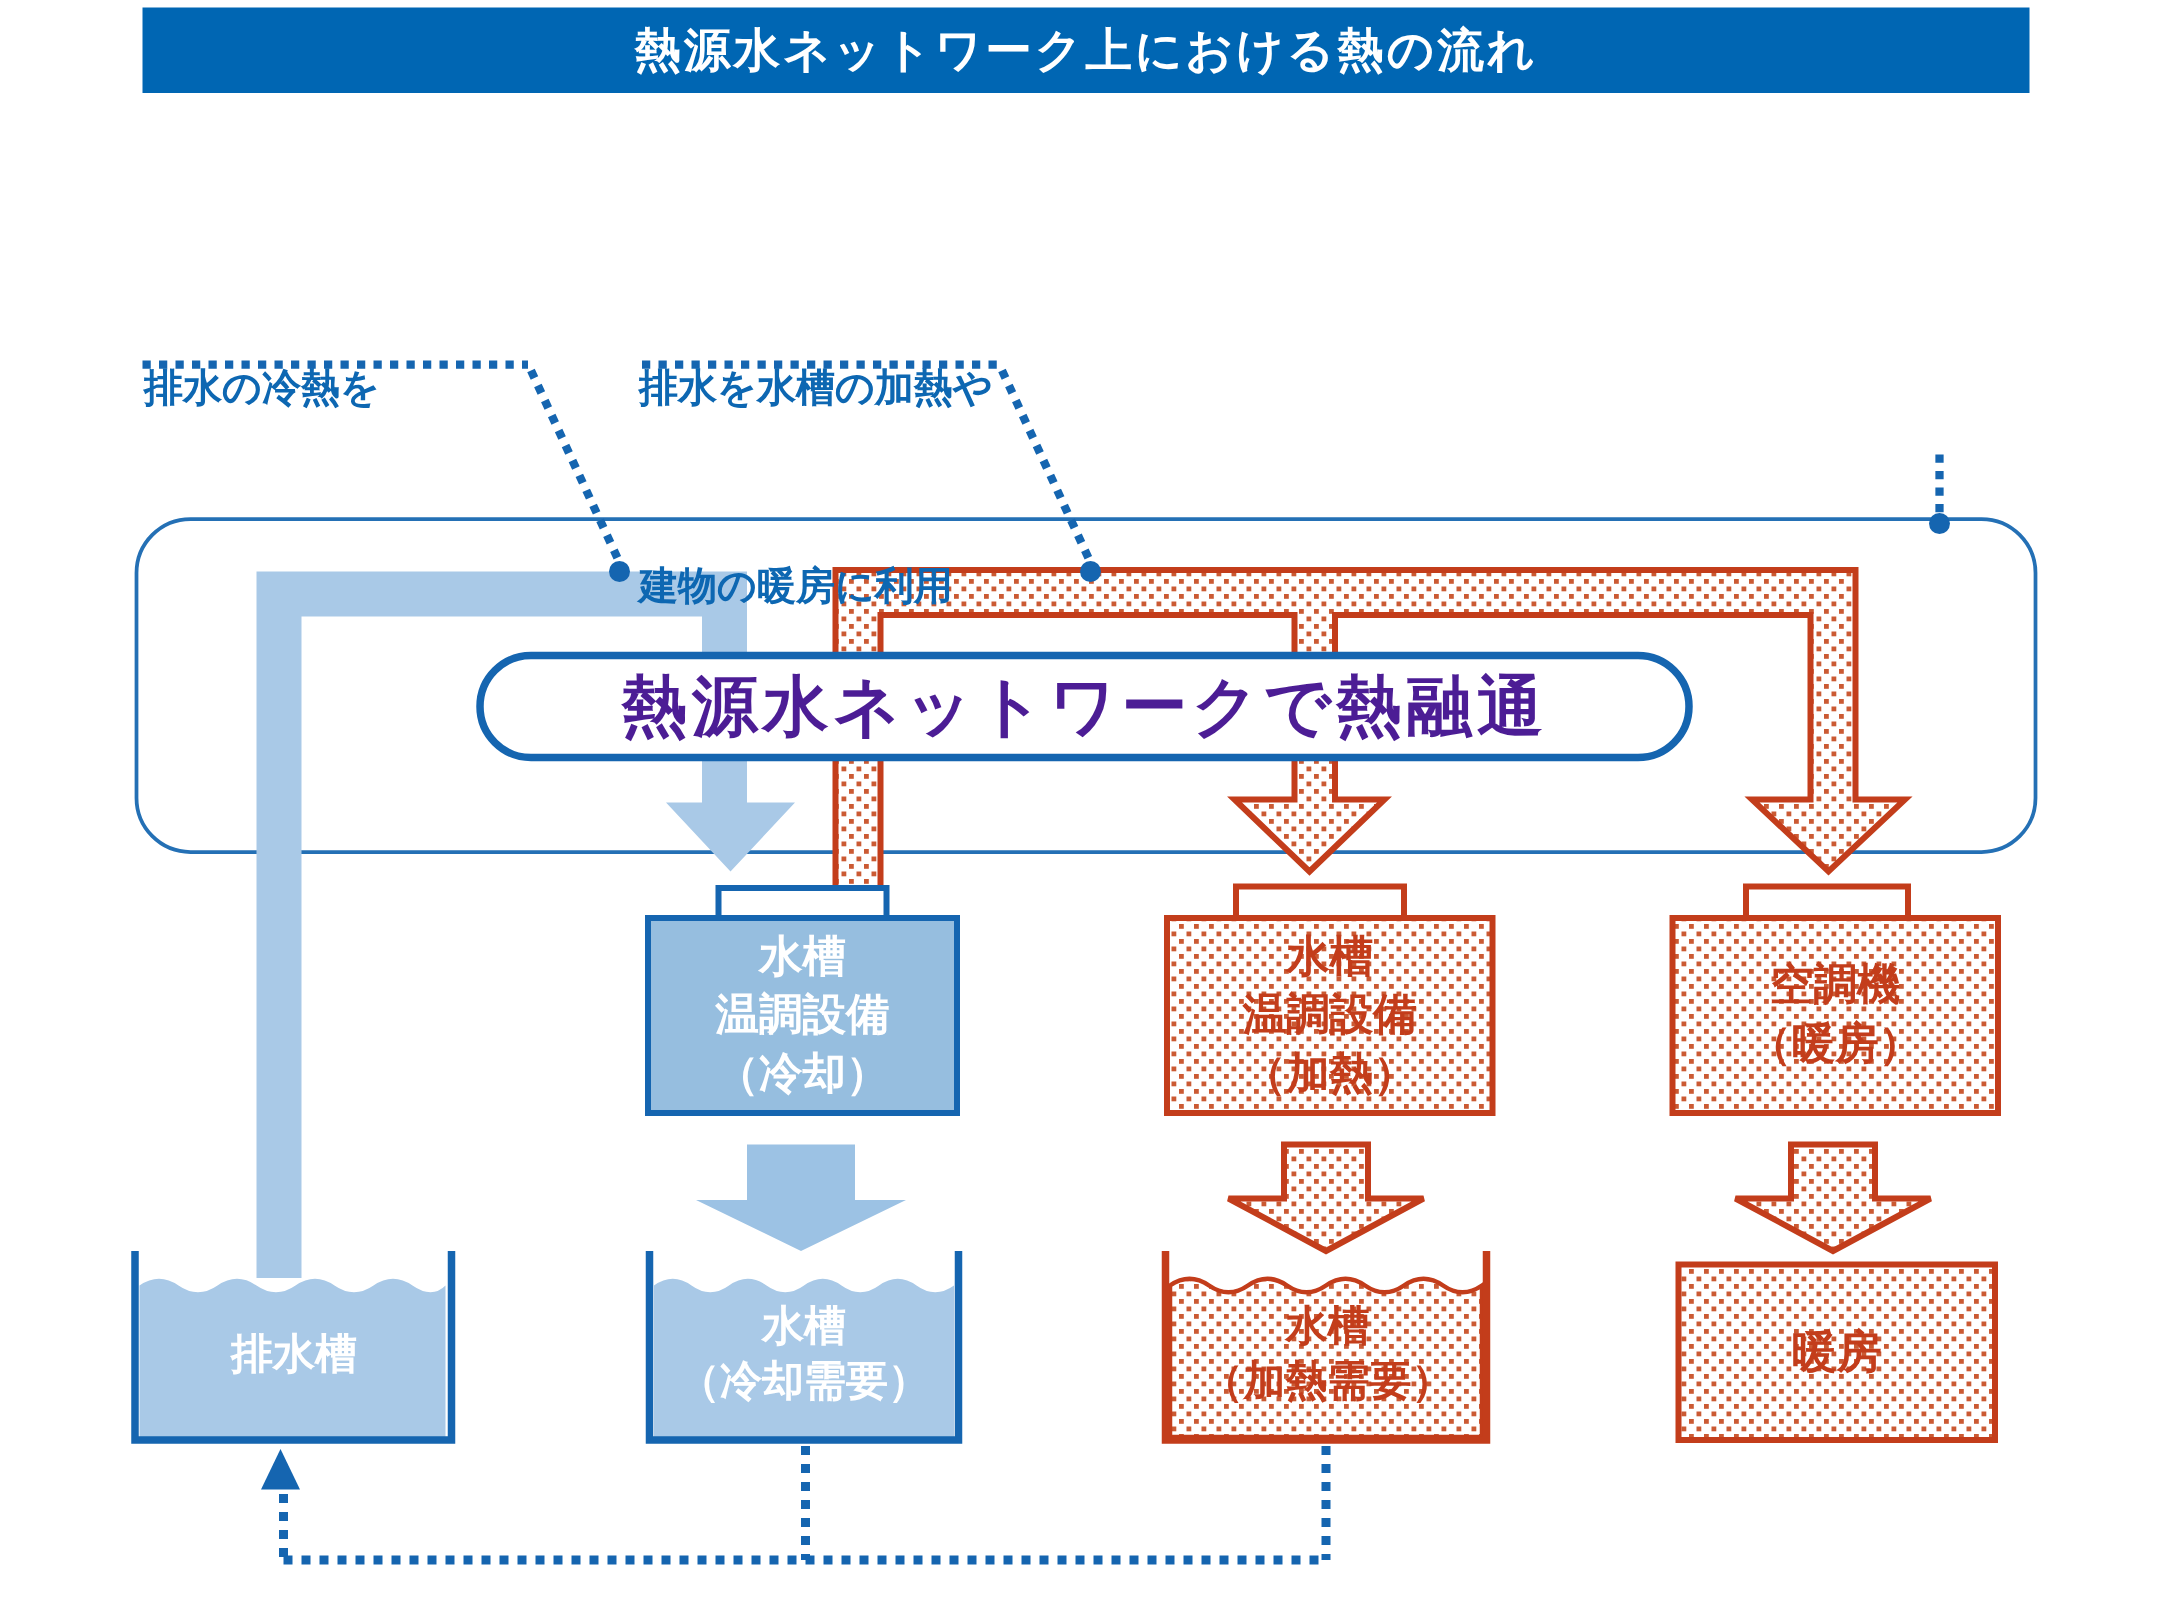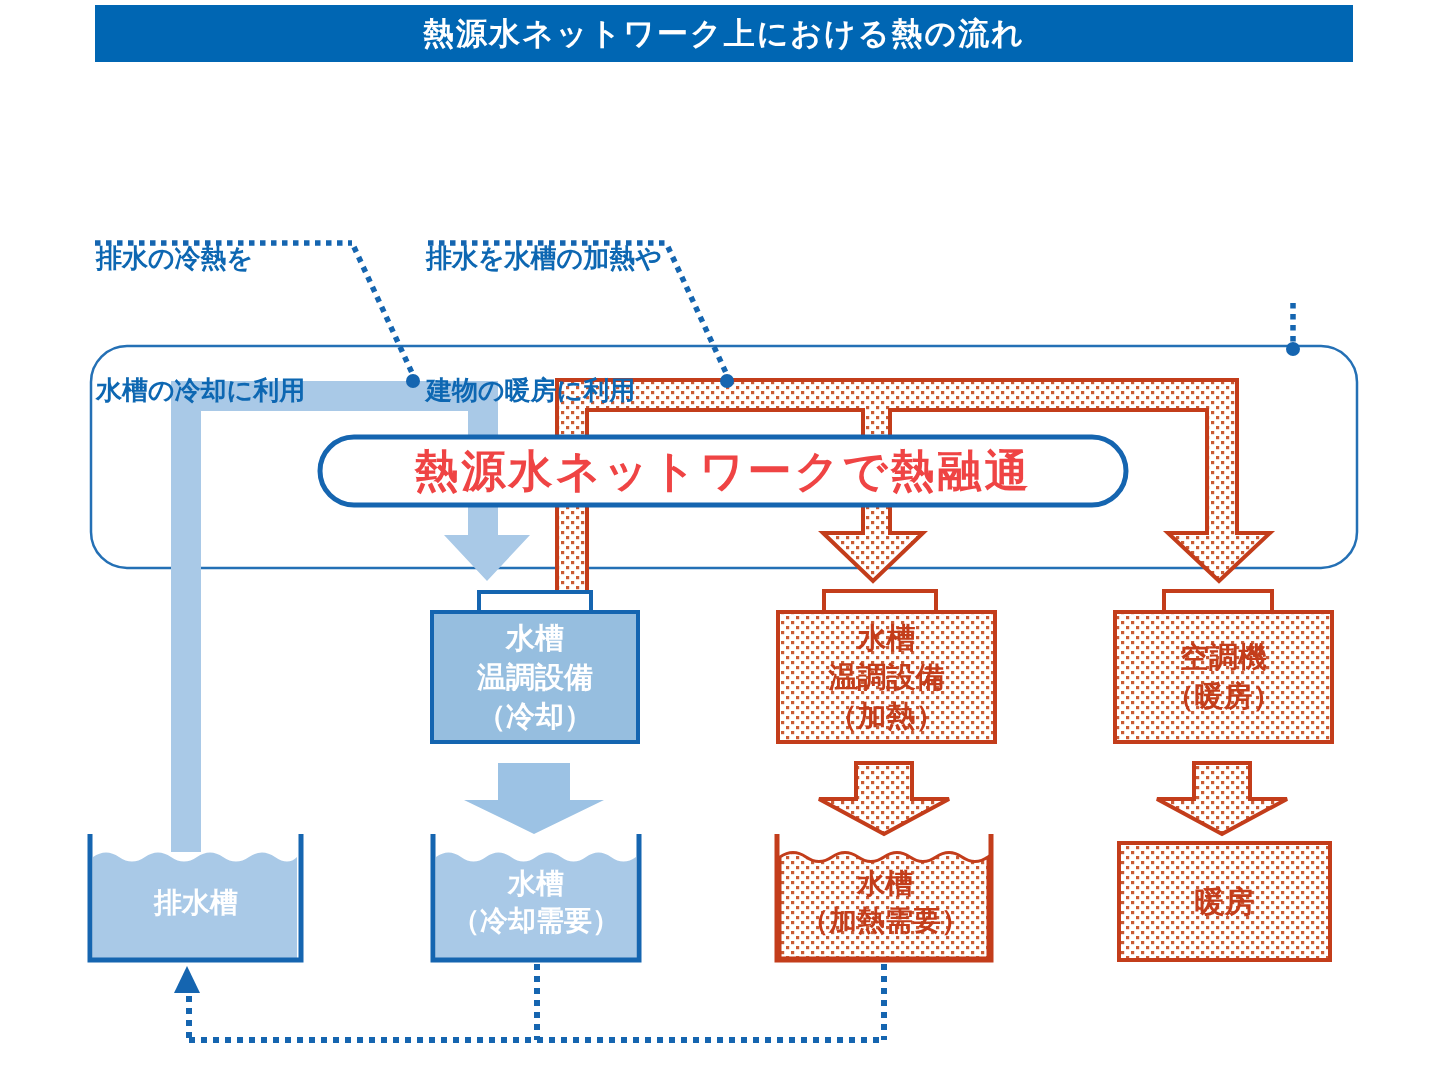--- a/index.html
+++ b/index.html
@@ -19,21 +19,21 @@
   .annot-mid{left:426px;top:148px;}
   .info-box{
     left:741px;top:90px;width:614px;height:210px;background:#d9e7f4;border-radius:4px;
     display:flex;flex-direction:column;align-items:center;justify-content:flex-start;
     padding-top:16px;box-sizing:border-box;
     color:#0d67b2;font-size:26px;font-weight:bold;line-height:43px;text-align:center;
   }
   .pill-label{
     left:320px;top:437px;width:806px;height:68px;
     display:flex;align-items:center;justify-content:center;
-    color:#ef4444;font-size:44px;font-weight:bold;letter-spacing:3px;white-space:nowrap;
+    color:#4c1d95;font-size:44px;font-weight:bold;letter-spacing:3px;white-space:nowrap;
   }
   .eq-label{
     display:flex;flex-direction:column;align-items:center;justify-content:center;
     font-weight:bold;text-align:center;line-height:39px;font-size:29px;
   }
   .eq-blue{left:432px;top:612px;width:206px;height:130px;color:#ffffff;}
   .eq-red1{left:778px;top:612px;width:217px;height:130px;color:#c33d1b;}
   .eq-red2{left:1115px;top:612px;width:217px;height:130px;color:#c33d1b;}
   .tank-label{
     display:flex;flex-direction:column;align-items:center;justify-content:center;
@@ -106,21 +106,20 @@
       <path d="M189,1040 H884"></path>
       <path d="M189,1038 V996"></path>
     </g>
     <path d="M187,966 L200,993 H174 Z" fill="#1565b0"></path>
   </svg>
 
   <div class="abs title-bar">熱源水ネットワーク上における熱の流れ</div>
 
   <div class="abs annot annot-left">
     <div>排水の冷熱を</div>
-    <div>水槽の冷却に利用</div>
   </div>
 
   <div class="abs annot annot-mid">
     <div>排水を水槽の加熱や</div>
     <div>建物の暖房に利用</div>
   </div>
 
 
   <div class="abs pill-label">熱源水ネットワークで熱融通</div>
 

